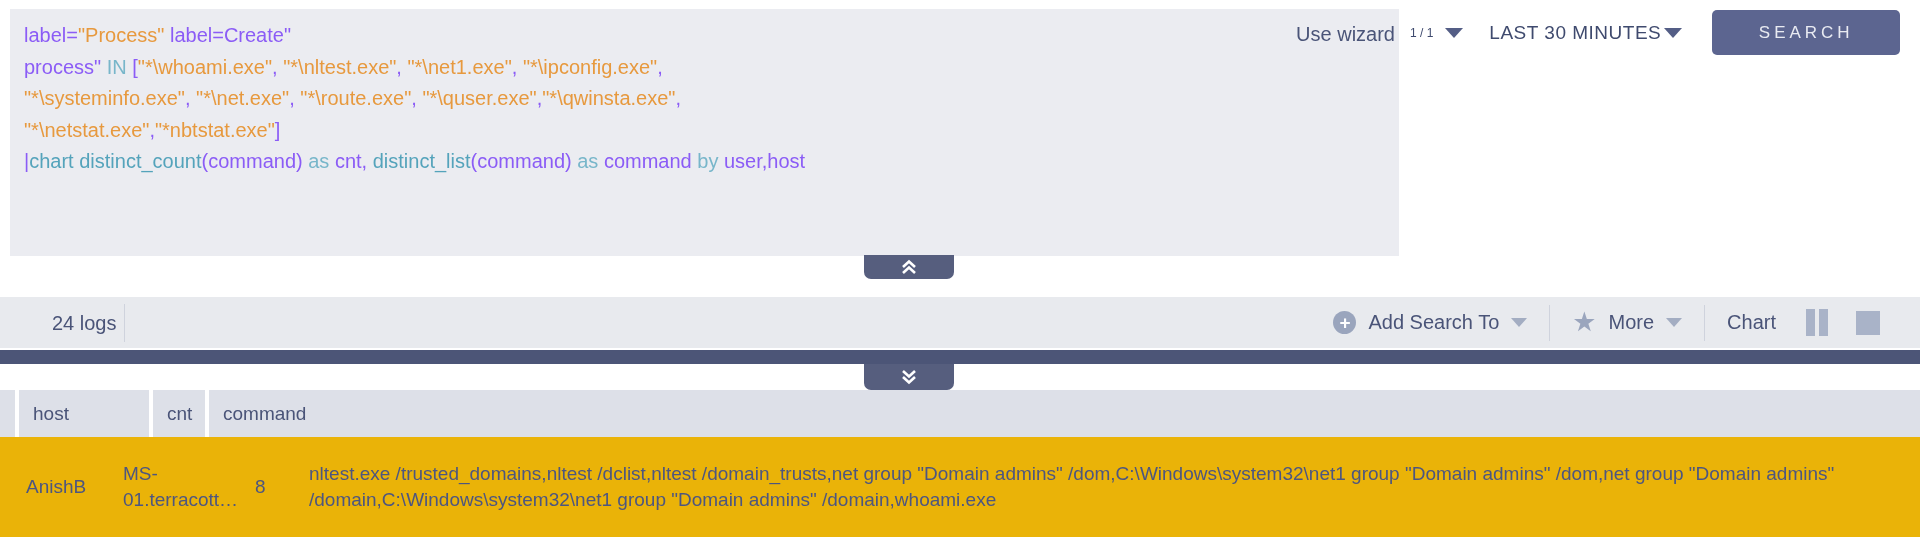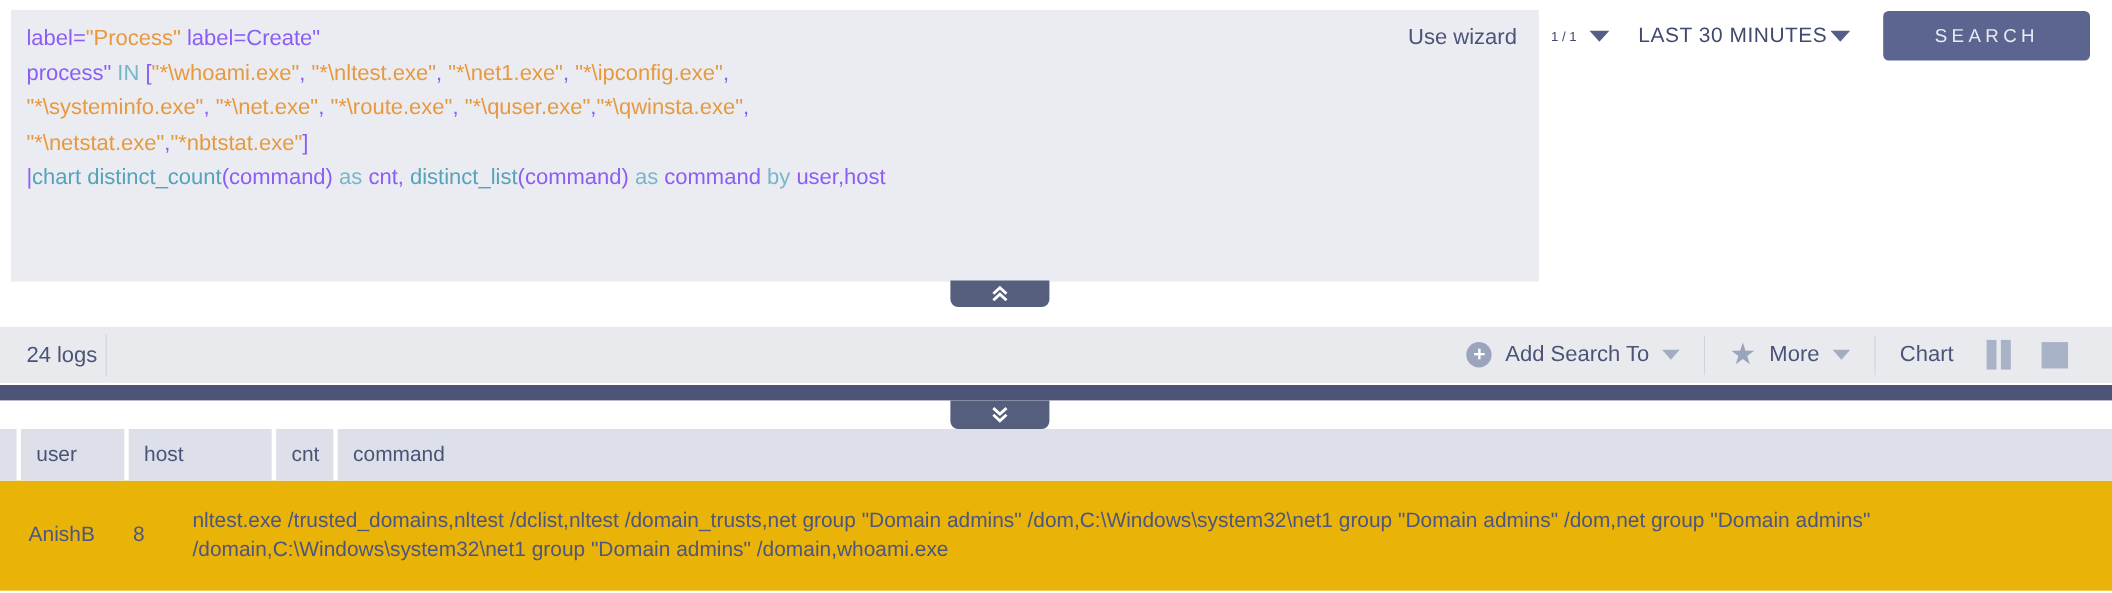--- a/index.html
+++ b/index.html
@@ -8,42 +8,42 @@
   .canvas { position:relative; width:1920px; height:539px; background:#ffffff; overflow:hidden; }
 
   
   .query-box { position:absolute; left:10px; top:9px; width:1389px; height:247px; background:#ebecf1; }
   .query-lines { position:absolute; left:14px; top:11px; font-size:20px; line-height:31.5px; }
   .qline span { white-space:pre; }
   .tok-k { color:#8b5cf6; }
   .tok-s { color:#e7993e; }
   .tok-f { color:#54a3bb; }
   .tok-w { color:#78b6ca; }
-  .use-wizard { position:absolute; top:14px; right:20px; font-size:20px; color:#4a5478; cursor:pointer; }
+  .use-wizard { position:absolute; top:14px; right:4px; font-size:20px; color:#4a5478; cursor:pointer; }
 
   
   .top-controls { position:absolute; left:1410px; top:10px; height:45px; display:flex; align-items:center; }
   .page-indicator { display:flex; align-items:center; gap:12px; font-size:12px; color:#3f4a6e; cursor:pointer; }
   .time-range { display:flex; align-items:center; gap:3px; font-size:19px; letter-spacing:0.5px; color:#3f4a6e; margin-left:26px; cursor:pointer; }
   .caret { width:0; height:0; border-left:9px solid transparent; border-right:9px solid transparent; border-top:10px solid #545e86; }
   .caret.gray { border-left-width:8px; border-right-width:8px; border-top:9px solid #a3adc2; }
   .search-btn { margin-left:30px; width:188px; height:45px; background:#5c6590; border:none; border-radius:5px;
                 color:#e9ebf2; font-family:"Liberation Sans",sans-serif; font-size:17px; letter-spacing:4px; cursor:pointer; }
 
   
   .collapse-tab { position:absolute; left:864px; width:90px; background:#565e7e; display:flex; align-items:center; justify-content:center;
                   border-radius:0 0 7px 7px; cursor:pointer; }
   .collapse-tab.up { top:255px; height:24px; }
   .collapse-tab.down { top:364px; height:26px; }
 
   
   .results-bar { position:absolute; left:0; top:297px; width:1920px; height:51px; background:#e8eaee;
                  display:flex; align-items:center; }
   .log-count-cell { width:97px; height:38px; line-height:38px; padding-left:24px; font-size:20px; color:#4a5478;
-                    border-right:1px solid #cfd3dd; flex:none; }
+                    border-right:1px solid #cfd3dd; flex:none;margin-left:28px; }
   .rb-right { margin-left:auto; display:flex; align-items:center; padding-right:38px; }
   .rb-group { display:flex; align-items:center; gap:12px; font-size:20px; color:#4a5478; cursor:pointer; }
   .rb-divider { width:1px; height:36px; background:#cfd3dd; margin:0 22px; }
   .circle-plus { width:23px; height:23px; border-radius:50%; background:#9aa5bd; color:#ffffff; font-size:19px; font-weight:bold;
                  display:flex; align-items:center; justify-content:center; line-height:1; }
   .star { color:#9aa5bd; font-size:27px; line-height:1; }
   .chart-label { font-size:20px; color:#4a5478; margin-right:16px; }
   .view-btn { background:none; border:none; cursor:pointer; padding:2px; display:flex; align-items:flex-end; gap:4px; }
   .vbar { width:9px; height:27px; background:#a9b3c8; display:inline-block; }
   .vsquare { width:24px; height:24px; background:#a9b3c8; display:inline-block; }
@@ -138,28 +138,28 @@
   <div class="collapse-tab down">
     <svg width="22" height="18" viewBox="0 0 22 18">
       <path d="M5 3 L11 8.5 L17 3" fill="none" stroke="#ffffff" stroke-width="2.6"></path>
       <path d="M5 9 L11 14.5 L17 9" fill="none" stroke="#ffffff" stroke-width="2.6"></path>
     </svg>
   </div>
 
   <div class="table">
     <div class="thead">
       <div class="hcell c0"></div>
-      <div class="hcell cu">user</div>
       <div class="hcell ch">host</div>
       <div class="hcell cc">cnt</div>
       <div class="hcell ccmd">command</div>
     </div>
     <div class="tbody">
         <div class="trow">
           <div class="bcell c0"></div>
           <div class="bcell cu">AnishB</div>
+          <div class="bcell ch">MS-01.terracott…</div>
           <div class="bcell cc">8</div>
           <div class="bcell ccmd">nltest.exe /trusted_domains,nltest /dclist,nltest /domain_trusts,net group "Domain admins" /dom,C:\Windows\system32\net1 group "Domain admins" /dom,net group "Domain admins" /domain,C:\Windows\system32\net1 group "Domain admins" /domain,whoami.exe</div>
         </div>
       </div>
   </div>
 
 </div>
 
 </body></html>

